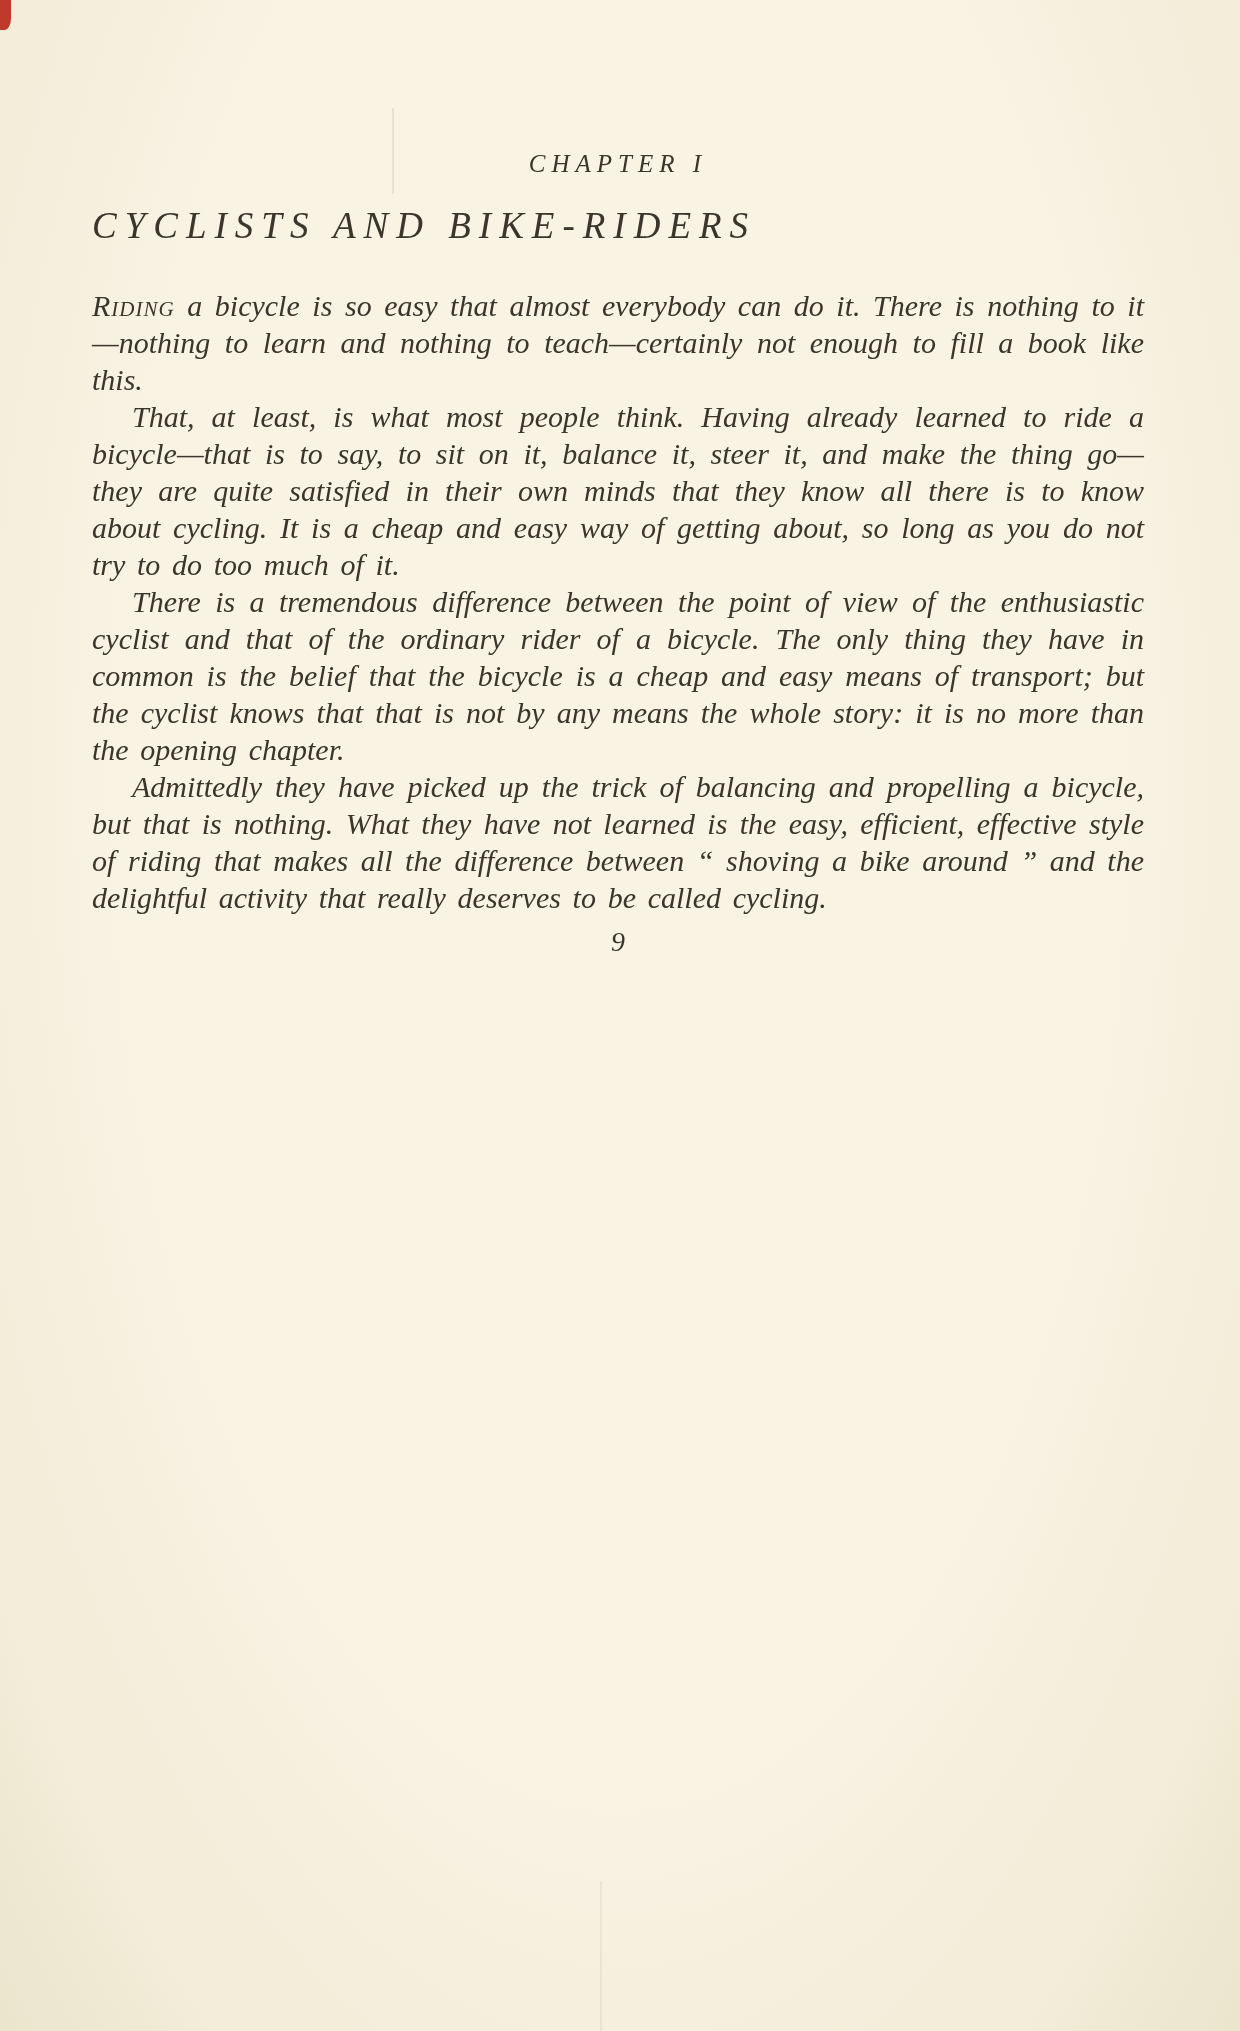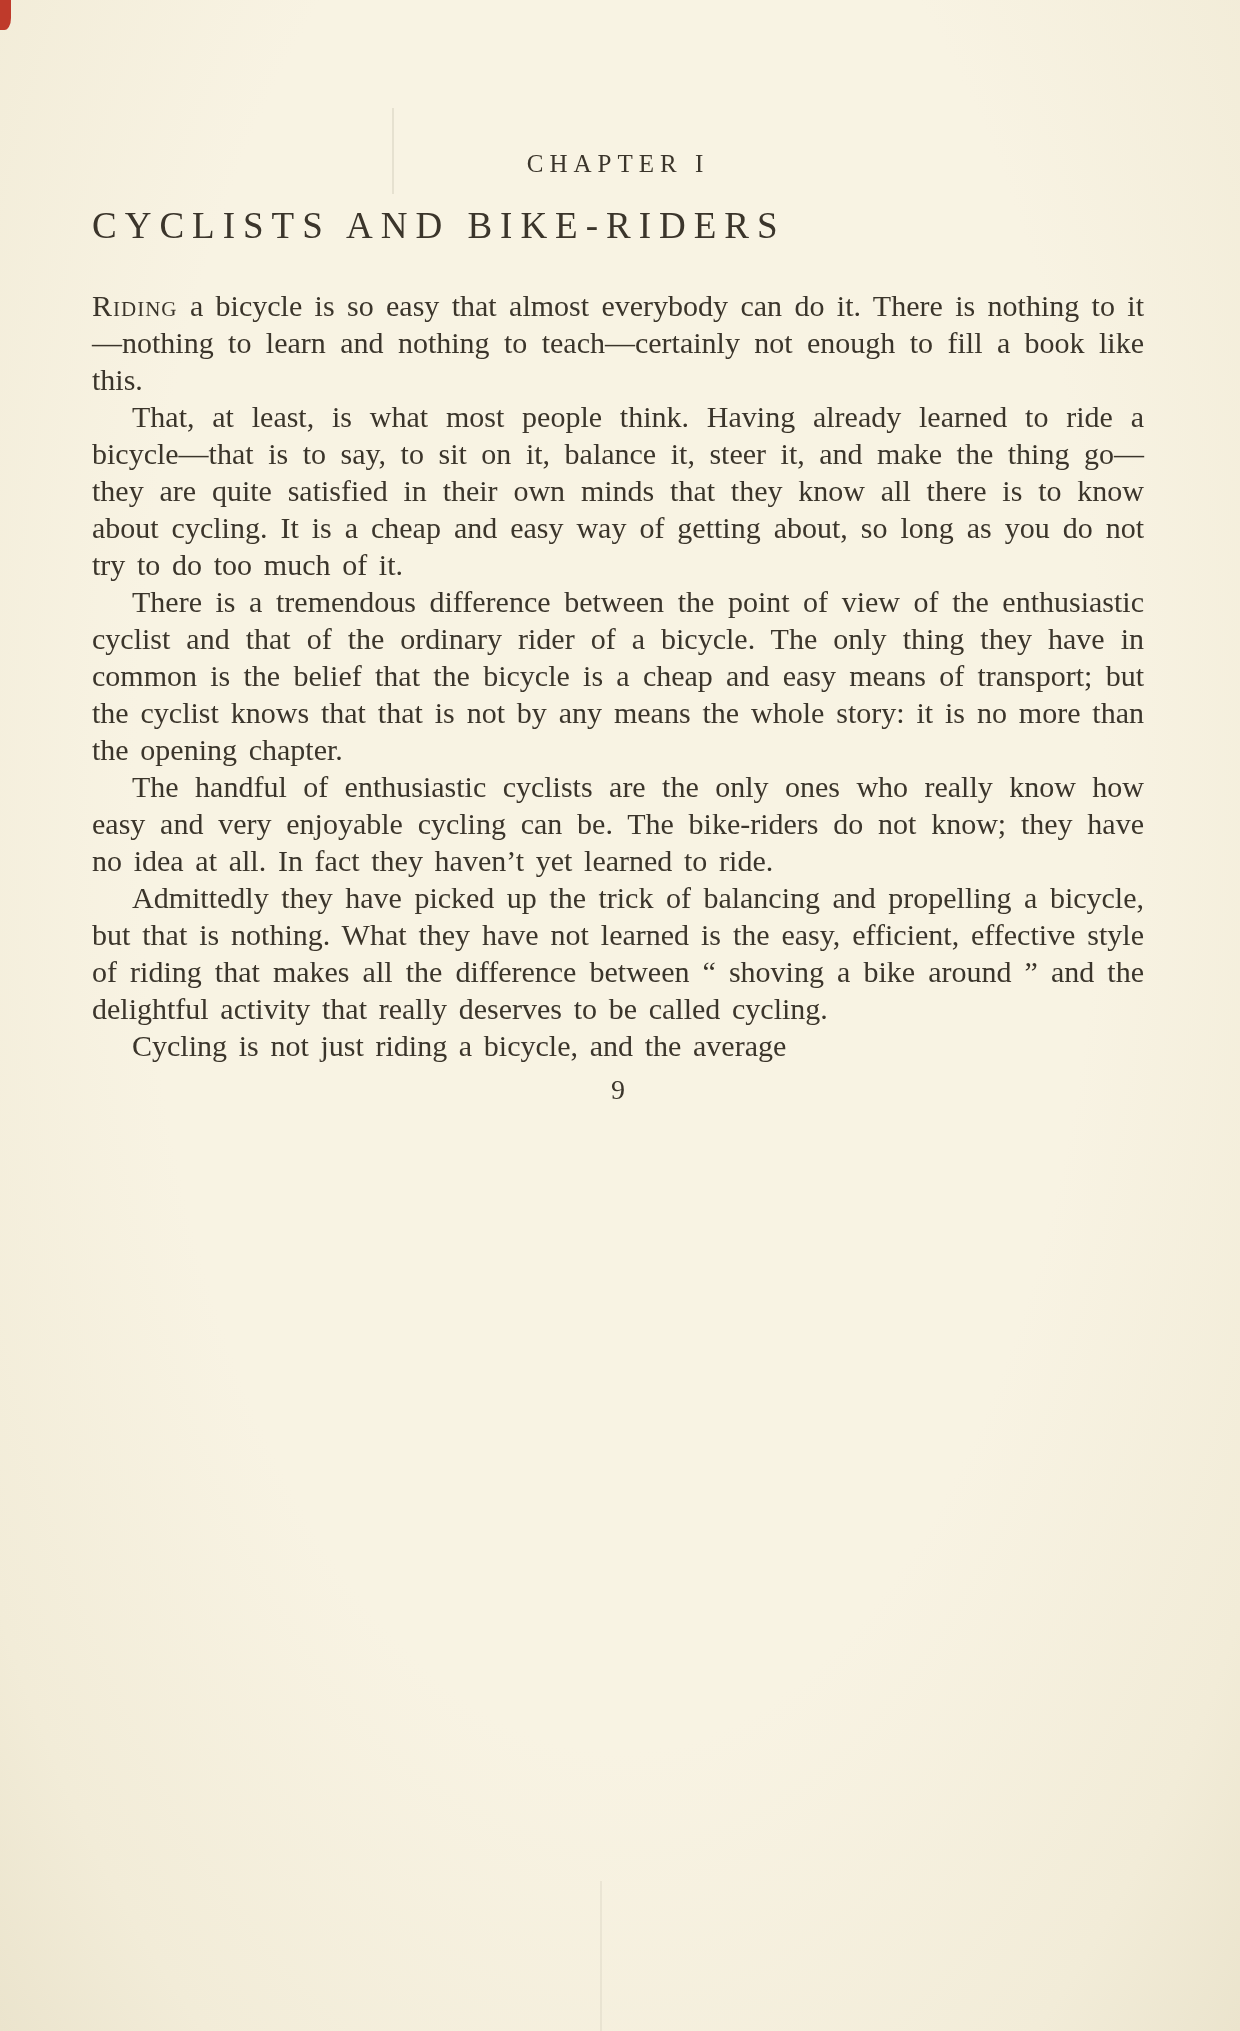--- a/index.html
+++ b/index.html
@@ -9,20 +9,21 @@
   }
   .page {
     position: relative;
     width: 1240px;
     height: 2031px;
     margin: 0 auto;
     background: radial-gradient(ellipse at 50% 38%, #f8f3e3 55%, #f2ecd8 85%, #ebe4cd 100%);
     font-family: "Liberation Serif", "DejaVu Serif", serif;
     color: #3b352b;
     overflow: hidden;
+    font-style: italic;
   }
   .scan-mark-red {
     position: absolute;
     top: 0;
     left: 0;
     width: 11px;
     height: 30px;
     background: #bf3a2b;
     border-bottom-right-radius: 60% 40%;
   }
@@ -94,25 +95,23 @@
 
     <h1 class="title">CYCLISTS AND BIKE-RIDERS</h1>
 
     <p class="body-par"><span class="smallcaps">Riding</span><span> a bicycle is so easy that almost everybody can do it. There is nothing to it—nothing to learn and nothing to teach—certainly not enough to fill a book like this.</span></p>
 
     <p class="body-par indent">That, at least, is what most people think. Having already learned to ride a bicycle—that is to say, to sit on it, balance it, steer it, and make the thing go—they are quite satisfied in their own minds that they know all there is to know about cycling. It is a cheap and easy way of getting about, so long as you do not try to do too much of it.</p>
 
 
     <p class="body-par indent">There is a tremendous difference between the point of view of the enthusiastic cyclist and that of the ordinary rider of a bicycle. The only thing they have in common is the belief that the bicycle is a cheap and easy means of transport; but the cyclist knows that that is not by any means the whole story: it is no more than the opening chapter.</p>
 
-    <p class="body-par indent">The handful of enthusiastic cyclists are the only ones who really know how easy and very enjoyable cycling can be. The bike-riders do not know; they have no idea at all. In fact they haven’t yet learned to ride.</p>
 
     <p class="body-par indent">Admittedly they have picked up the trick of balancing and propelling a bicycle, but that is nothing. What they have not learned is the easy, efficient, effective style of riding that makes all the difference between “ shoving a bike around ” and the delightful activity that really deserves to be called cycling.</p>
 
-    <p class="body-par indent">Cycling is not just riding a bicycle, and the average</p>
 
     <div class="page-number">9</div>
 
   </div>
 
   <div class="crease"></div>
 
 </div>
 
 </body></html>

